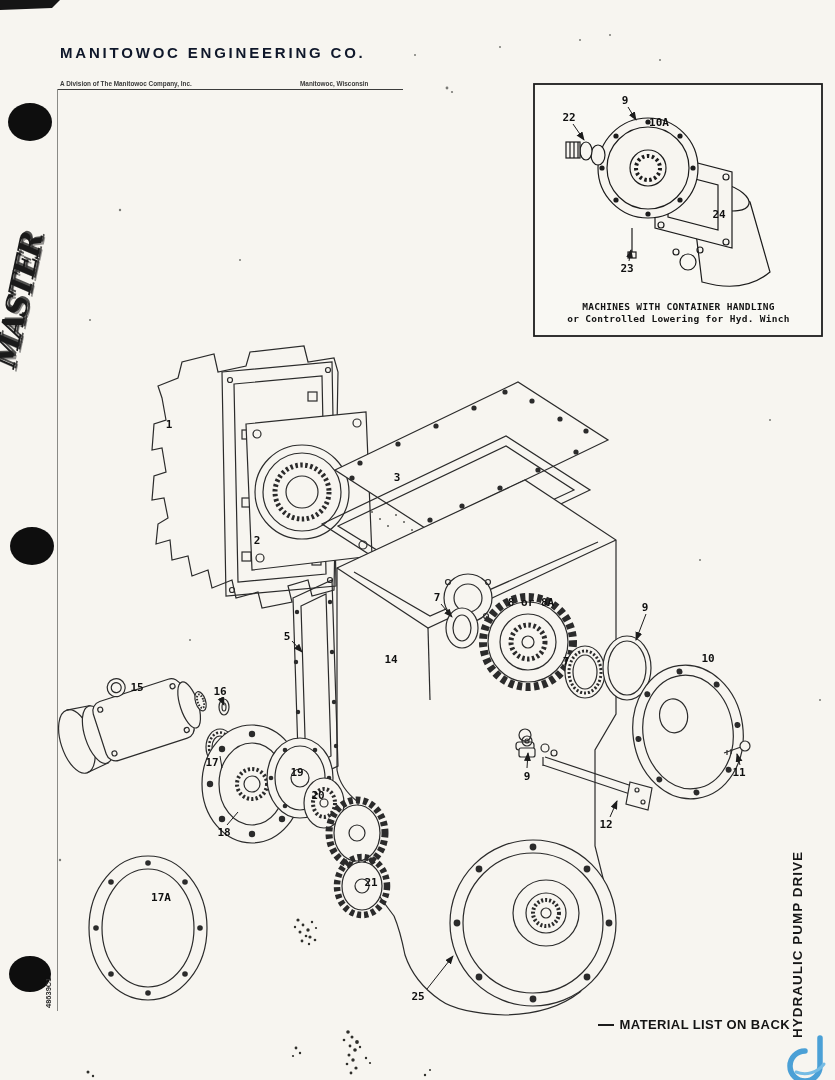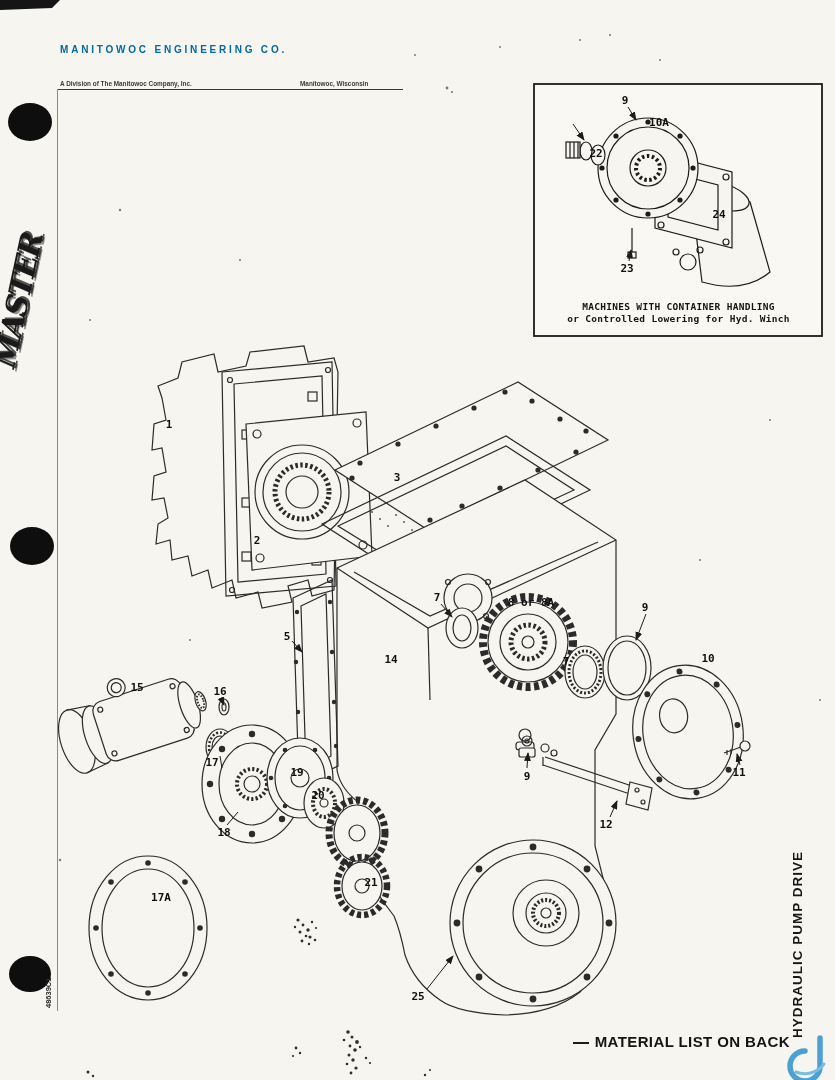--- a/index.html
+++ b/index.html
@@ -5,21 +5,21 @@
   html,body{margin:0;padding:0;background:#cfcdc7;}
   .page{
     position:relative;width:835px;height:1080px;margin:0 auto;
     background:#f7f5f0;overflow:hidden;
     font-family:"Liberation Sans",sans-serif;color:#1b1b1b;
   }
   .art{position:absolute;left:0;top:0;width:835px;height:1080px;}
   .layer{position:absolute;left:0;top:0;width:835px;height:1080px;pointer-events:none;}
   .company{
     position:absolute;left:60px;top:44px;
-    font-weight:bold;font-size:10px;letter-spacing:2.8px;color:#0369a1;
+    font-weight:bold;font-size:15px;letter-spacing:2.8px;color:#0f172a;
   }
   .subline{position:absolute;left:60px;top:80px;width:420px;font-size:6.4px;font-weight:bold;color:#3a3a3a;}
   .subline .loc{position:absolute;left:240px;top:0;}
   .rule-h{position:absolute;left:57px;top:89px;width:346px;border-top:1.6px solid #3c3c3c;}
   .rule-v{position:absolute;left:57px;top:89px;height:922px;border-left:1px solid #8a8a86;}
   .part-label{
     position:absolute;transform:translate(-50%,-50%);
     font-family:"DejaVu Sans Mono",monospace;font-weight:bold;font-size:11px;color:#0f0f0f;
     white-space:nowrap;z-index:6;
   }
@@ -41,23 +41,22 @@
     writing-mode:vertical-rl;transform:rotate(180deg);
     font-size:7.5px;font-weight:bold;color:#2c2c2c;z-index:6;
   }
   .side-title{
     position:absolute;left:790px;top:846px;height:192px;
     writing-mode:vertical-rl;transform:rotate(180deg);
     font-weight:bold;font-size:13.5px;letter-spacing:1px;color:#161616;z-index:6;
   }
   .material-note{
     position:absolute;left:560px;top:1017px;width:230px;text-align:right;
-    font-weight:bold;font-size:15px;letter-spacing:.4px;color:#141414;z-index:6;
+    font-weight:bold;font-size:13px;letter-spacing:.4px;color:#141414;z-index:6;
     white-space:nowrap;
-    margin-top:16px;
   }
   .material-note .dash{
     display:inline-block;width:16px;border-top:2px solid #1c1c1c;vertical-align:3px;margin-right:6px;
   }
 </style>
 </head>
 <body>
 
 <div class="page">
 
@@ -509,21 +508,21 @@
       <span class="part-label" style="left: 371px; top: 659px; margin-left: 20px;">14</span>
       <span class="part-label" style="left: 137px; top: 687px;">15</span>
       <span class="part-label" style="left: 220px; top: 691px;">16</span>
       <span class="part-label" style="left: 212px; top: 762px;">17</span>
       <span class="part-label" style="left: 224px; top: 832px;">18</span>
       <span class="part-label" style="left: 297px; top: 772px;">19</span>
       <span class="part-label" style="left: 318px; top: 795px;">20</span>
       <span class="part-label" style="left: 371px; top: 882px;">21</span>
       <span class="part-label" style="left: 161px; top: 897px;">17A</span>
       <span class="part-label" style="left: 418px; top: 996px;">25</span>
-      <span class="part-label" style="left: 596px; top: 117px; margin-top: 36px;">22</span>
+      <span class="part-label" style="left: 569px; top: 117px;">22</span>
       <span class="part-label" style="left: 625px; top: 100px;">9</span>
       <span class="part-label" style="left: 659px; top: 122px;">10A</span>
       <span class="part-label" style="left: 719px; top: 214px;">24</span>
       <span class="part-label" style="left: 627px; top: 268px;">23</span>
     </div>
 
   <div class="material-note">
     <span class="dash"></span><span>MATERIAL LIST ON BACK</span>
   </div>
   <div class="side-title">HYDRAULIC PUMP DRIVE</div>

